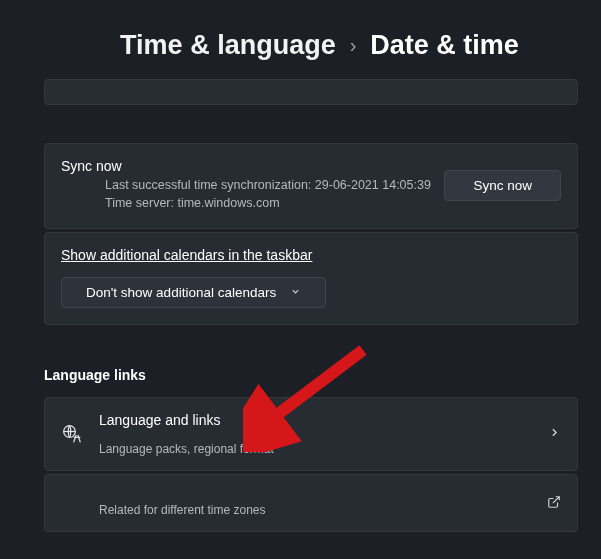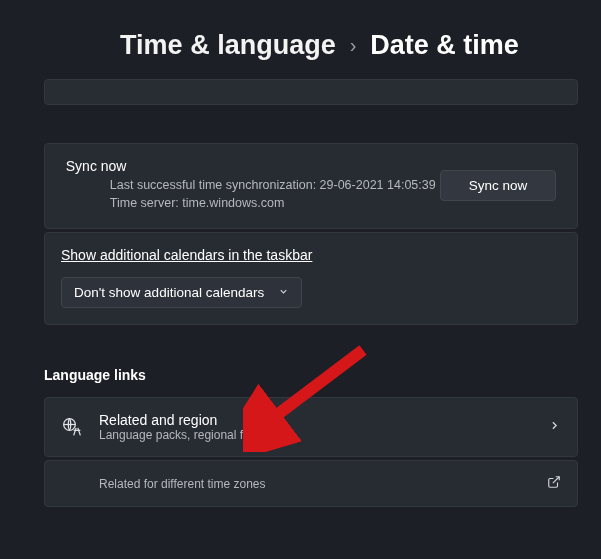--- a/index.html
+++ b/index.html
@@ -38,40 +38,40 @@
     margin-bottom: 14px;
   }
   .card {
     background: #272b32;
     border: 1px solid #33373e;
     border-radius: 4px;
     padding: 14px 16px 16px 16px;
     margin-bottom: 3px;
   }
   .card + .card { margin-top: 3px; text-decoration: underline; }
-  .sync-row { display: flex; align-items: center; justify-content: center; gap: 4px; }
+  .sync-row { display: flex; align-items: center; justify-content: space-between; gap: 4px; }
   .sync-text .title { font-size: 14px; color: #ffffff; margin-bottom: 2px; }
   .sync-text .sub { font-size: 12.5px; color: #b5b9bf; line-height: 1.45; margin-left: 44px; }
   .btn {
     background: #33373f;
     border: 1px solid #41454c;
     border-radius: 4px;
     color: #ffffff;
     font-size: 13.5px;
     padding: 7px 28px;
     cursor: pointer;
     font-family: inherit;
     white-space: nowrap;
   }
   .card-cal .cal-label { font-size: 14px; margin-bottom: 14px; }
   .select {
     background: #2e323a;
     border: 1px solid #40444b;
     border-radius: 4px;
-    padding: 7px 12px;
+    padding: 7px 24px;
     display: inline-flex;
     align-items: center;
     gap: 14px;
     font-size: 13.5px;
     cursor: pointer;
   }
   .select .chev-down { font-size: 11px; color: #d0d3d8; }
   .section-rel { margin-top: 42px; }
   .link-card {
     background: #272b32;
@@ -80,21 +80,21 @@
     padding: 14px 16px 14px 16px;
     display: flex;
     align-items: center;
     gap: 16px;
     cursor: pointer;
     margin-bottom: 3px;
   }
   .link-card .icon { width: 22px; display: flex; justify-content: center; color: #e2e4e8; }
   .link-card .textcol { flex: 1; }
   .link-card .ltitle { font-size: 14px; color: #ffffff; }
-  .link-card .lsub { font-size: 12px; color: #b5b9bf; margin-top: 0; }
+  .link-card .lsub { font-size: 12px; color: #b5b9bf; margin-top: 14px; }
   .link-card .tail { color: #d0d3d8; font-size: 13px; }
   
   .arrow {
     position: absolute;
     left: 243px;
     top: 342px;
     pointer-events: none;
   }
 </style>
 </head>
@@ -142,21 +142,21 @@
         <circle cx="9" cy="9" r="7"></circle>
         <path d="M2 9h14"></path>
         <path d="M9 2c2 2.5 2 11.5 0 14"></path>
         <path d="M9 2c-2 2.5-2 11.5 0 14"></path>
         <path d="M14 16h8"></path>
         <path d="M17 13l-3 9"></path>
         <path d="M19 13l3 9"></path>
       </svg>
     </span>
     <div class="textcol">
-      <div class="ltitle">Related and region</div>
+      <div class="ltitle">Language and links</div>
       <div class="lsub">Language packs, regional format</div>
     </div>
     <span class="tail">
       <svg width="13" height="13" viewBox="0 0 24 24" fill="none" stroke="currentColor" stroke-width="2.5">
           <polyline points="9 6 15 12 9 18"></polyline>
         </svg>
     </span>
   </div>
 
   <div class="link-card">

